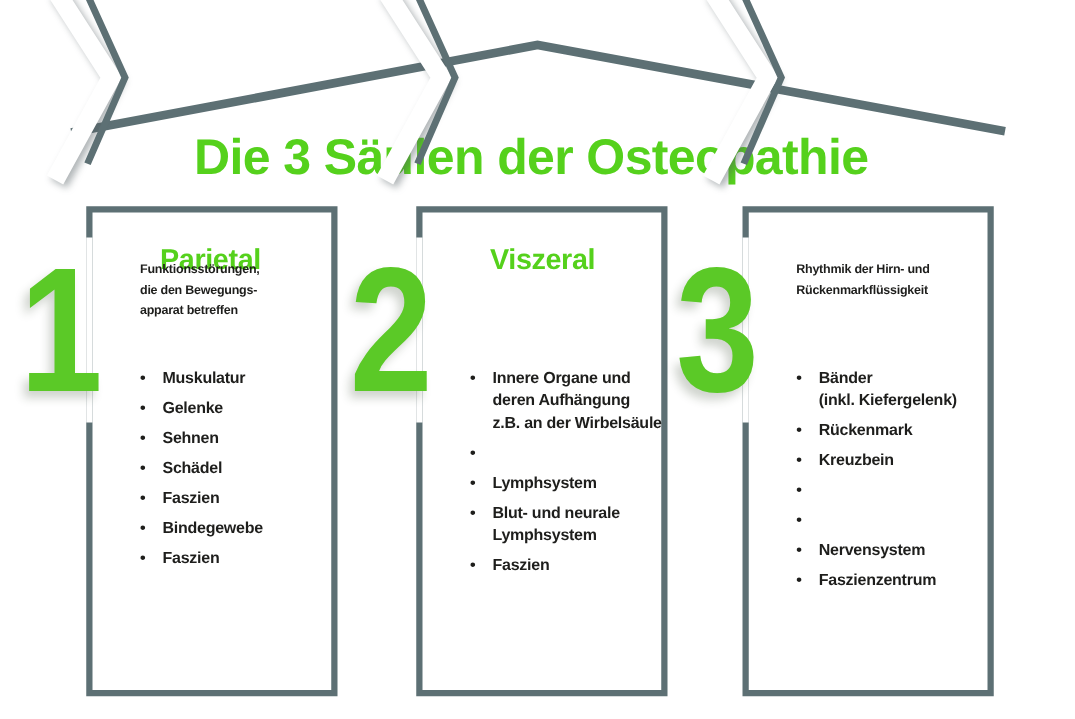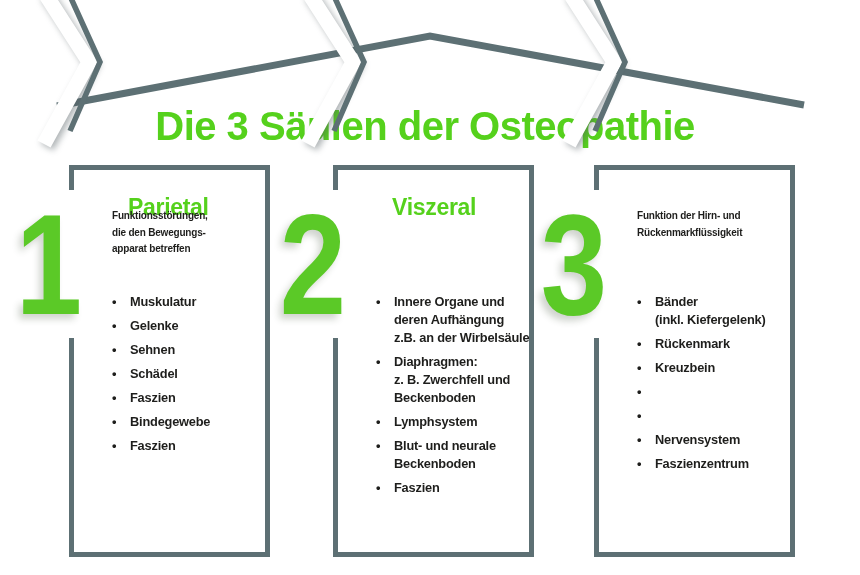--- a/index.html
+++ b/index.html
@@ -129,52 +129,49 @@
       <h2 class="heading">Viszeral</h2>
       <ul class="list">
         <li>
             <span class="dot">•</span>
             <span class="li-text">Innere Organe und
 deren Aufhängung
 z.B. an der Wirbelsäule</span>
           </li>
         <li>
             <span class="dot">•</span>
-            <span class="li-text">Diaphragmen:
-z. B. Zwerchfell und
-Beckenboden</span>
           </li>
         <li>
             <span class="dot">•</span>
             <span class="li-text">Lymphsystem</span>
           </li>
         <li>
             <span class="dot">•</span>
             <span class="li-text">Blut- und neurale
-Beckenboden</span>
+Lymphsystem</span>
           </li>
         <li>
             <span class="dot">•</span>
             <span class="li-text">Faszien</span>
           </li>
       </ul>
     </div>
   </section>
 
   <section class="pillar p3">
     <svg class="decor" viewBox="0 0 130 190">
       <polyline class="white-chev" points="41,10 86,80 41,162"></polyline>
     </svg>
     <div class="num">3</div>
     <svg class="decor2" viewBox="0 0 130 190">
       <polyline class="gray-chev" points="67,14 97,80 67,149"></polyline>
     </svg>
     <div class="box">
       <i class="gap"></i>
-      <p class="desc">Funktion der Hirn- und
+      <p class="desc">Rhythmik der Hirn- und
 Rückenmarkflüssigkeit</p>
       <ul class="list">
         <li>
             <span class="dot">•</span>
             <span class="li-text">Bänder
 (inkl. Kiefergelenk)</span>
           </li>
         <li>
             <span class="dot">•</span>
             <span class="li-text">Rückenmark</span>

